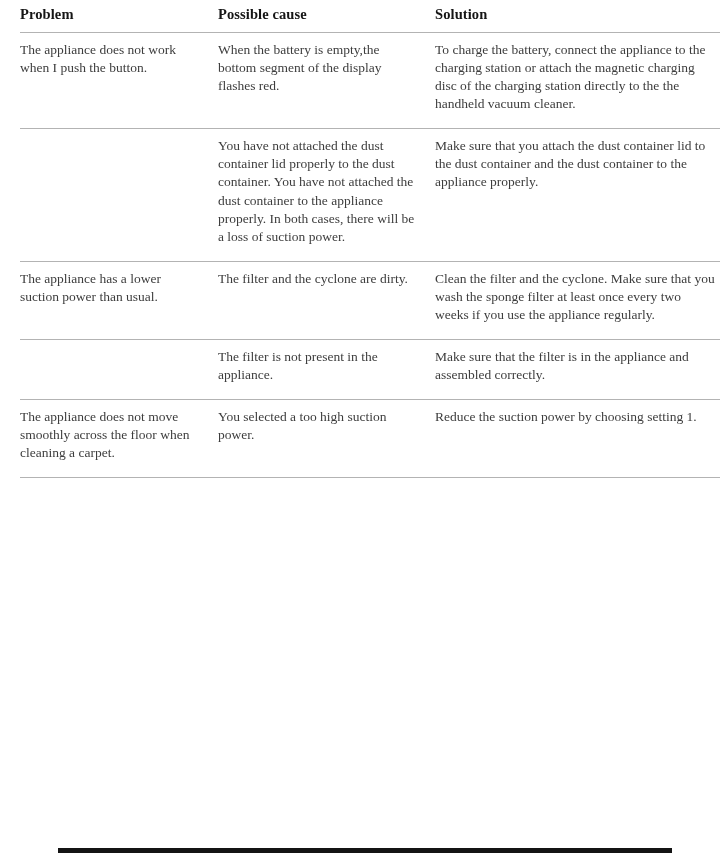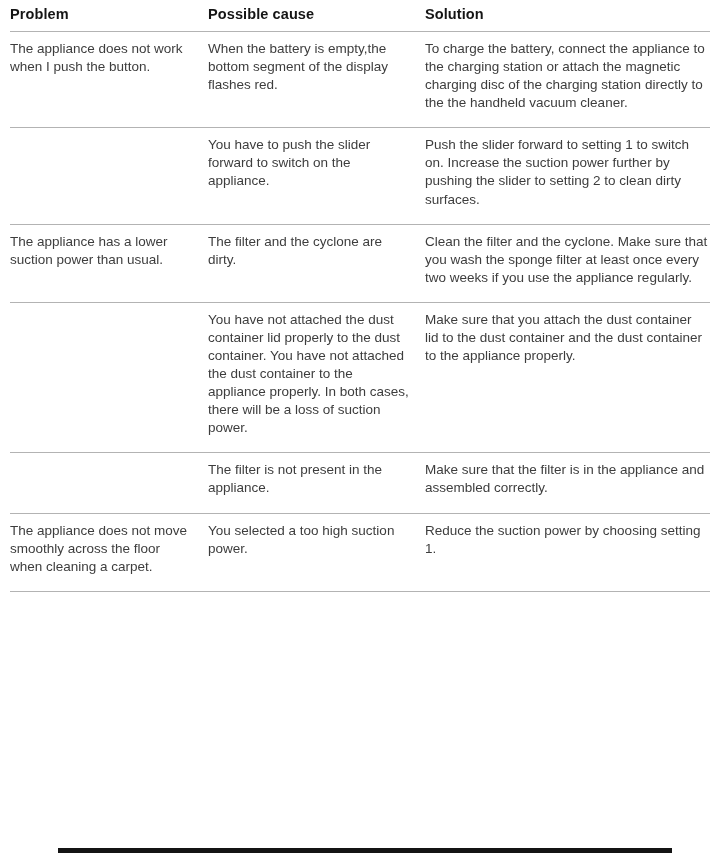--- a/index.html
+++ b/index.html
@@ -11,22 +11,23 @@
     width: 720px;
     height: 855px;
     overflow: hidden;
     font-family: "Liberation Sans", sans-serif;
     color: #3d3d3d;
   }
   .page {
     box-sizing: border-box;
     width: 684px;
     height: 855px;
-    padding: 2px 10px 0 10px;
+    padding: 2px 10px 0 20px;
     position: relative;
+    font-family: Liberation Serif, serif;
   }
   table.trouble {
     width: 700px;
     border-collapse: collapse;
     table-layout: fixed;
   }
   col.c-problem { width: 198px; }
   col.c-cause   { width: 217px; }
   col.c-solution{ width: 285px; }
 
@@ -79,32 +80,27 @@
       </tr>
     </thead>
     <tbody>
       <tr>
         <td class="problem">The appliance does not work when I push the button.</td>
         <td class="cause">When the battery is empty,the bottom segment of the display flashes red.</td>
         <td class="solution">To charge the battery, connect the appliance to the charging station or attach the magnetic charging disc of the charging station directly to the the handheld vacuum cleaner.</td>
       </tr>
       <tr>
         <td class="problem"></td>
-        <td class="cause">You have to push the slider forward to switch on the appliance.</td>
-        <td class="solution">Push the slider forward to setting 1 to switch on. Increase the suction power further by pushing the slider to setting 2 to clean dirty surfaces.</td>
+        <td class="cause">You have not attached the dust container lid properly to the dust container. You have not attached the dust container to the appliance properly. In both cases, there will be a loss of suction power.</td>
+        <td class="solution">Make sure that you attach the dust container lid to the dust container and the dust container to the appliance properly.</td>
       </tr>
       <tr>
         <td class="problem">The appliance has a lower suction power than usual.</td>
         <td class="cause">The filter and the cyclone are dirty.</td>
         <td class="solution">Clean the filter and the cyclone. Make sure that you wash the sponge filter at least once every two weeks if you use the appliance regularly.</td>
-      </tr>
-      <tr>
-        <td class="problem"></td>
-        <td class="cause">You have not attached the dust container lid properly to the dust container. You have not attached the dust container to the appliance properly. In both cases, there will be a loss of suction power.</td>
-        <td class="solution">Make sure that you attach the dust container lid to the dust container and the dust container to the appliance properly.</td>
       </tr>
       <tr>
         <td class="problem"></td>
         <td class="cause">The filter is not present in the appliance.</td>
         <td class="solution">Make sure that the filter is in the appliance and assembled correctly.</td>
       </tr>
       <tr>
         <td class="problem">The appliance does not move smoothly across the floor when cleaning a carpet.</td>
         <td class="cause">You selected a too high suction power.</td>
         <td class="solution">Reduce the suction power by choosing setting 1.</td>

